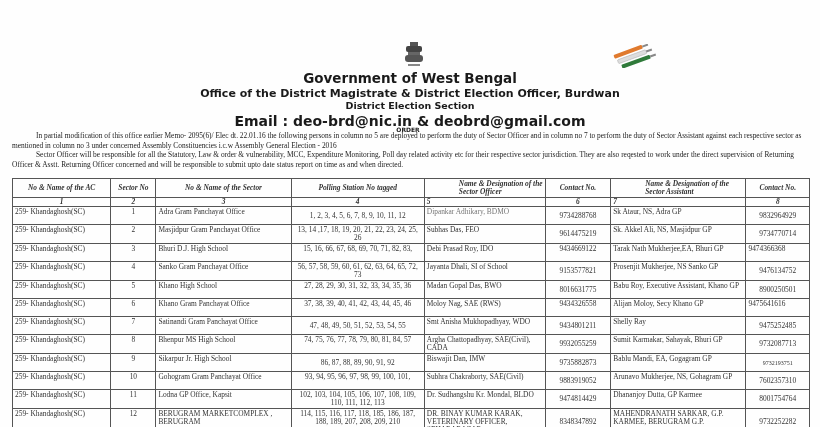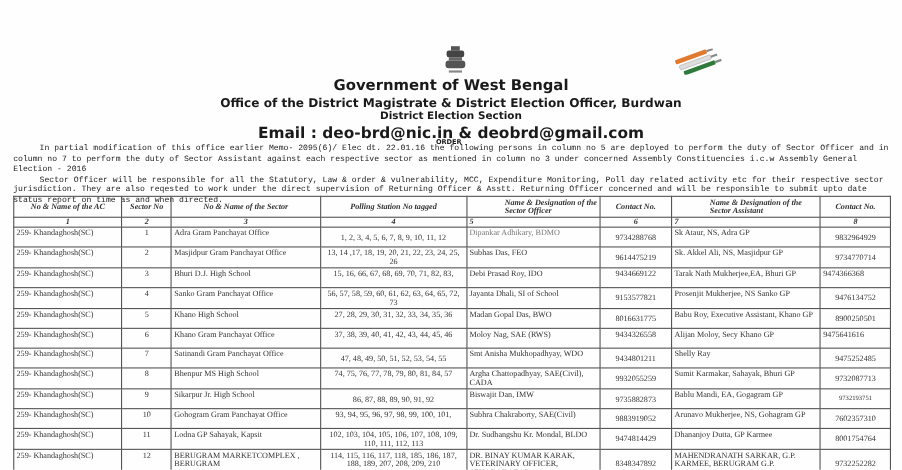--- a/index.html
+++ b/index.html
@@ -5,21 +5,21 @@
   html, body { margin:0; padding:0; background:#fefefe; }
   body { width:820px; height:427px; position:relative; overflow:hidden; font-family:"Liberation Serif", serif; color:#222; }
   .emblem { position:absolute; left:401px; top:40px; width:26px; height:30px; }
   .evm-logo { position:absolute; left:609px; top:44px; width:50px; height:24px; }
   .hdr { position:absolute; left:0; width:820px; text-align:center; font-family:"DejaVu Sans", sans-serif; color:#1a1a1a; }
   .h1 { top:70px; font-size:13.5px; font-weight:bold; }
   .h2 { top:87px; font-size:11px; font-weight:bold; }
   .h3 { top:100px; font-size:9.5px; font-weight:bold; }
   .h4 { top:113px; font-size:14px; font-weight:bold; }
   .h5 { top:126px; font-size:6px; font-weight:bold; left:0; width:640px; padding-left:0; }
-  .para { position:absolute; left:12px; top:131px; width:800px; font-family:Liberation Mono, monospace; font-size:7.4px; line-height:9.6px; color:#222; }
+  .para { position:absolute; left:12px; top:131px; width:800px; font-family:Liberation Serif, serif; font-size:7.4px; line-height:9.6px; color:#222; }
   .para p { margin:0; }
   .indent { text-indent:24px; }
   table { position:absolute; left:12px; top:178px; width:798px; border-collapse:collapse; table-layout:fixed; font-family:"Liberation Serif", serif; font-size:7.4px; line-height:8px; color:#333; }
   td, th { border:1.5px solid #555; padding:1px 2px; vertical-align:top; overflow:hidden; }
   th { font-style:italic; font-weight:bold; text-align:center; vertical-align:middle; height:14px; }
   th.left { text-align:left;padding-left:34px; }
   tr.nums td { font-style:italic; font-weight:bold; text-align:center; height:7px; padding:0 2px; }
   tr.nums td.l { text-align:left; }
   tr.row td { height:15px; }
   tr.row.tall td { height:24px; }
@@ -190,21 +190,21 @@
       <td>Gohogram Gram Panchayat Office</td>
       <td class="c">93, 94, 95, 96, 97, 98, 99, 100, 101,</td>
       <td>Subhra Chakraborty, SAE(Civil)</td>
       <td class="mid">9883919052</td>
       <td>Arunavo Mukherjee, NS, Gohagram GP</td>
       <td class="mid">7602357310</td>
     </tr>
     <tr class="row">
       <td>259- Khandaghosh(SC)</td>
       <td class="c">11</td>
-      <td>Lodna GP Sahayak, Kapsit</td>
+      <td>Lodna GP Office, Kapsit</td>
       <td class="c">102, 103, 104, 105, 106, 107, 108, 109, 110, 111, 112, 113</td>
       <td>Dr. Sudhangshu Kr. Mondal, BLDO</td>
       <td class="mid">9474814429</td>
       <td>Dhananjoy Dutta, GP Karmee</td>
       <td class="mid">8001754764</td>
     </tr>
     <tr class="row tall">
       <td>259- Khandaghosh(SC)</td>
       <td class="c">12</td>
       <td>BERUGRAM MARKETCOMPLEX , BERUGRAM</td>

